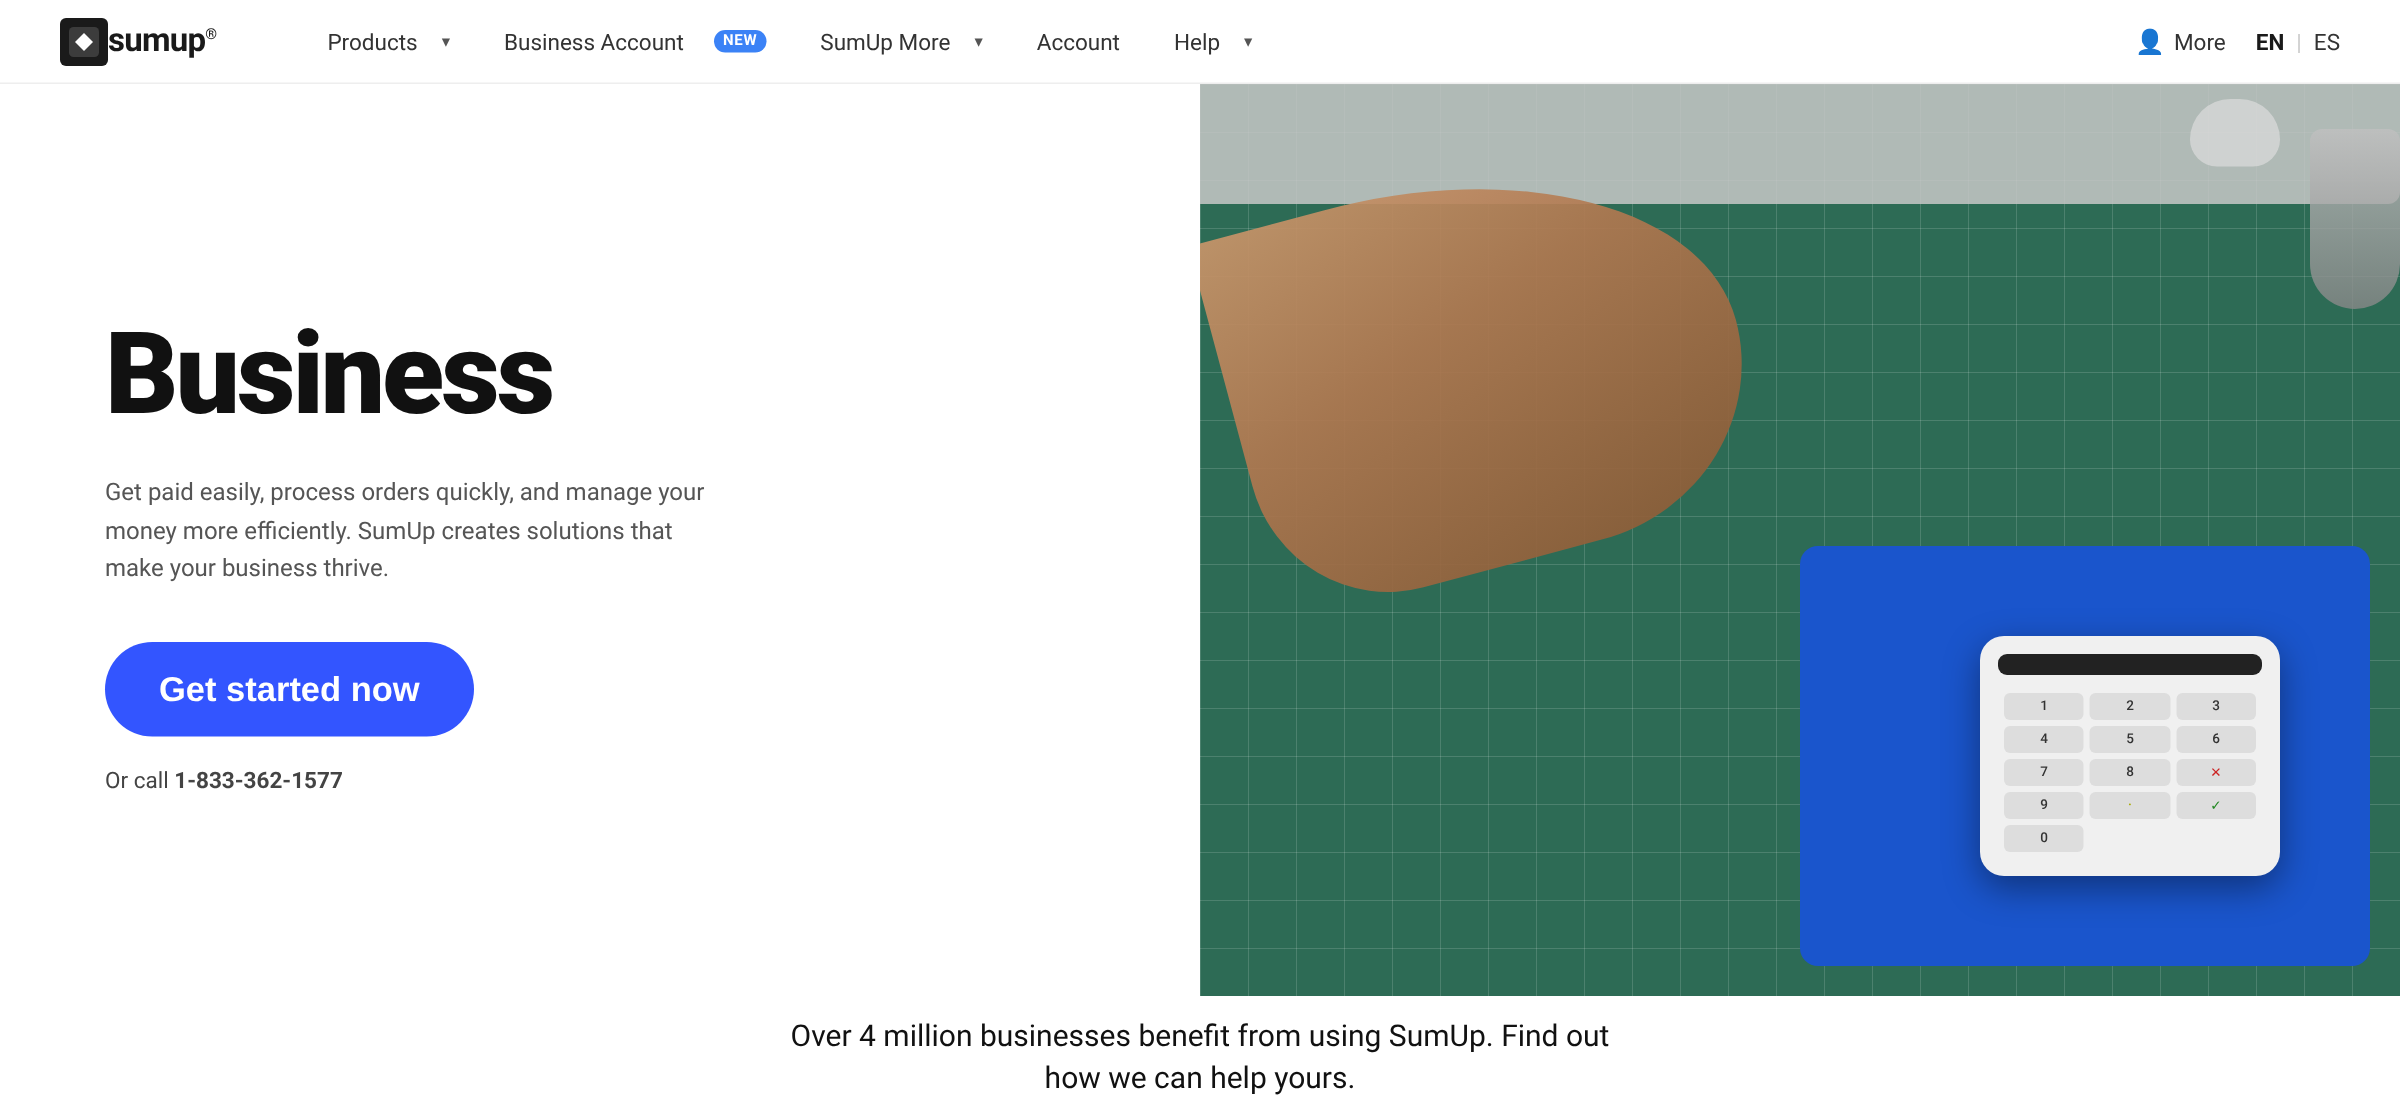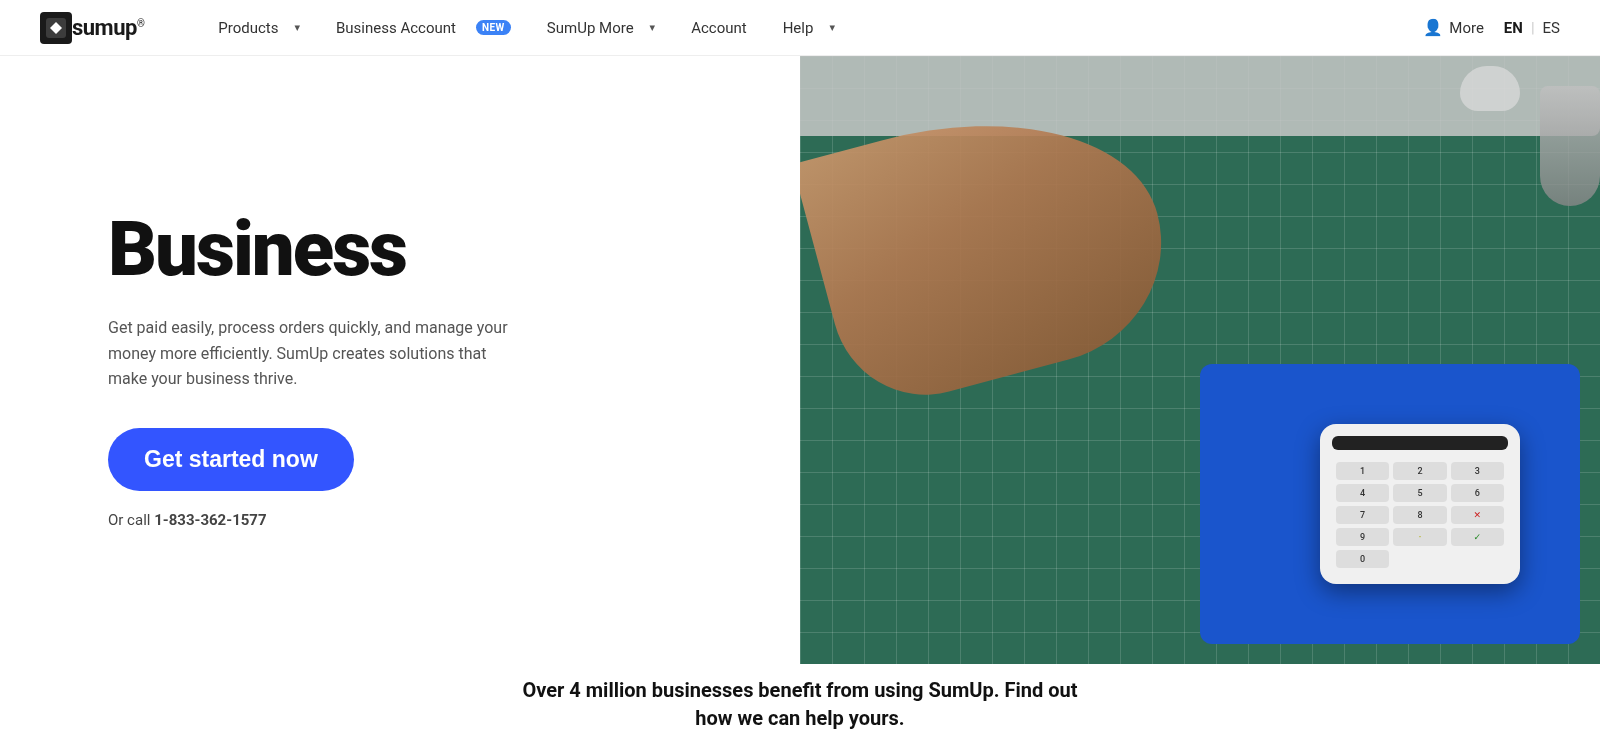--- a/index.html
+++ b/index.html
@@ -100,21 +100,21 @@
 
     
     .hero {
       display: flex;
       height: calc(744px - 56px - 80px);
       position: relative;
     }
 
     .hero-left {
       flex: 0 0 50%;
-      padding: 60px 60px 40px 108px;
+      padding: 60px 60px 40px 70px;
       display: flex;
       flex-direction: column;
       justify-content: center;
     }
 
     .hero-heading {
       font-size: 76px;
       font-weight: 900;
       line-height: 1.0;
       color: #111;
@@ -281,21 +281,21 @@
     .bottom-section {
       height: 80px;
       display: flex;
       align-items: center;
       justify-content: center;
       background: #fff;
     }
 
     .bottom-text {
       font-size: 20px;
-      font-weight: 700;
+      font-weight: 400;
       color: #111;
       text-align: center;
       line-height: 1.4;
     }
   </style>
 </head>
 <body>
 
 <nav>
   <a class="logo-area" href="#">

